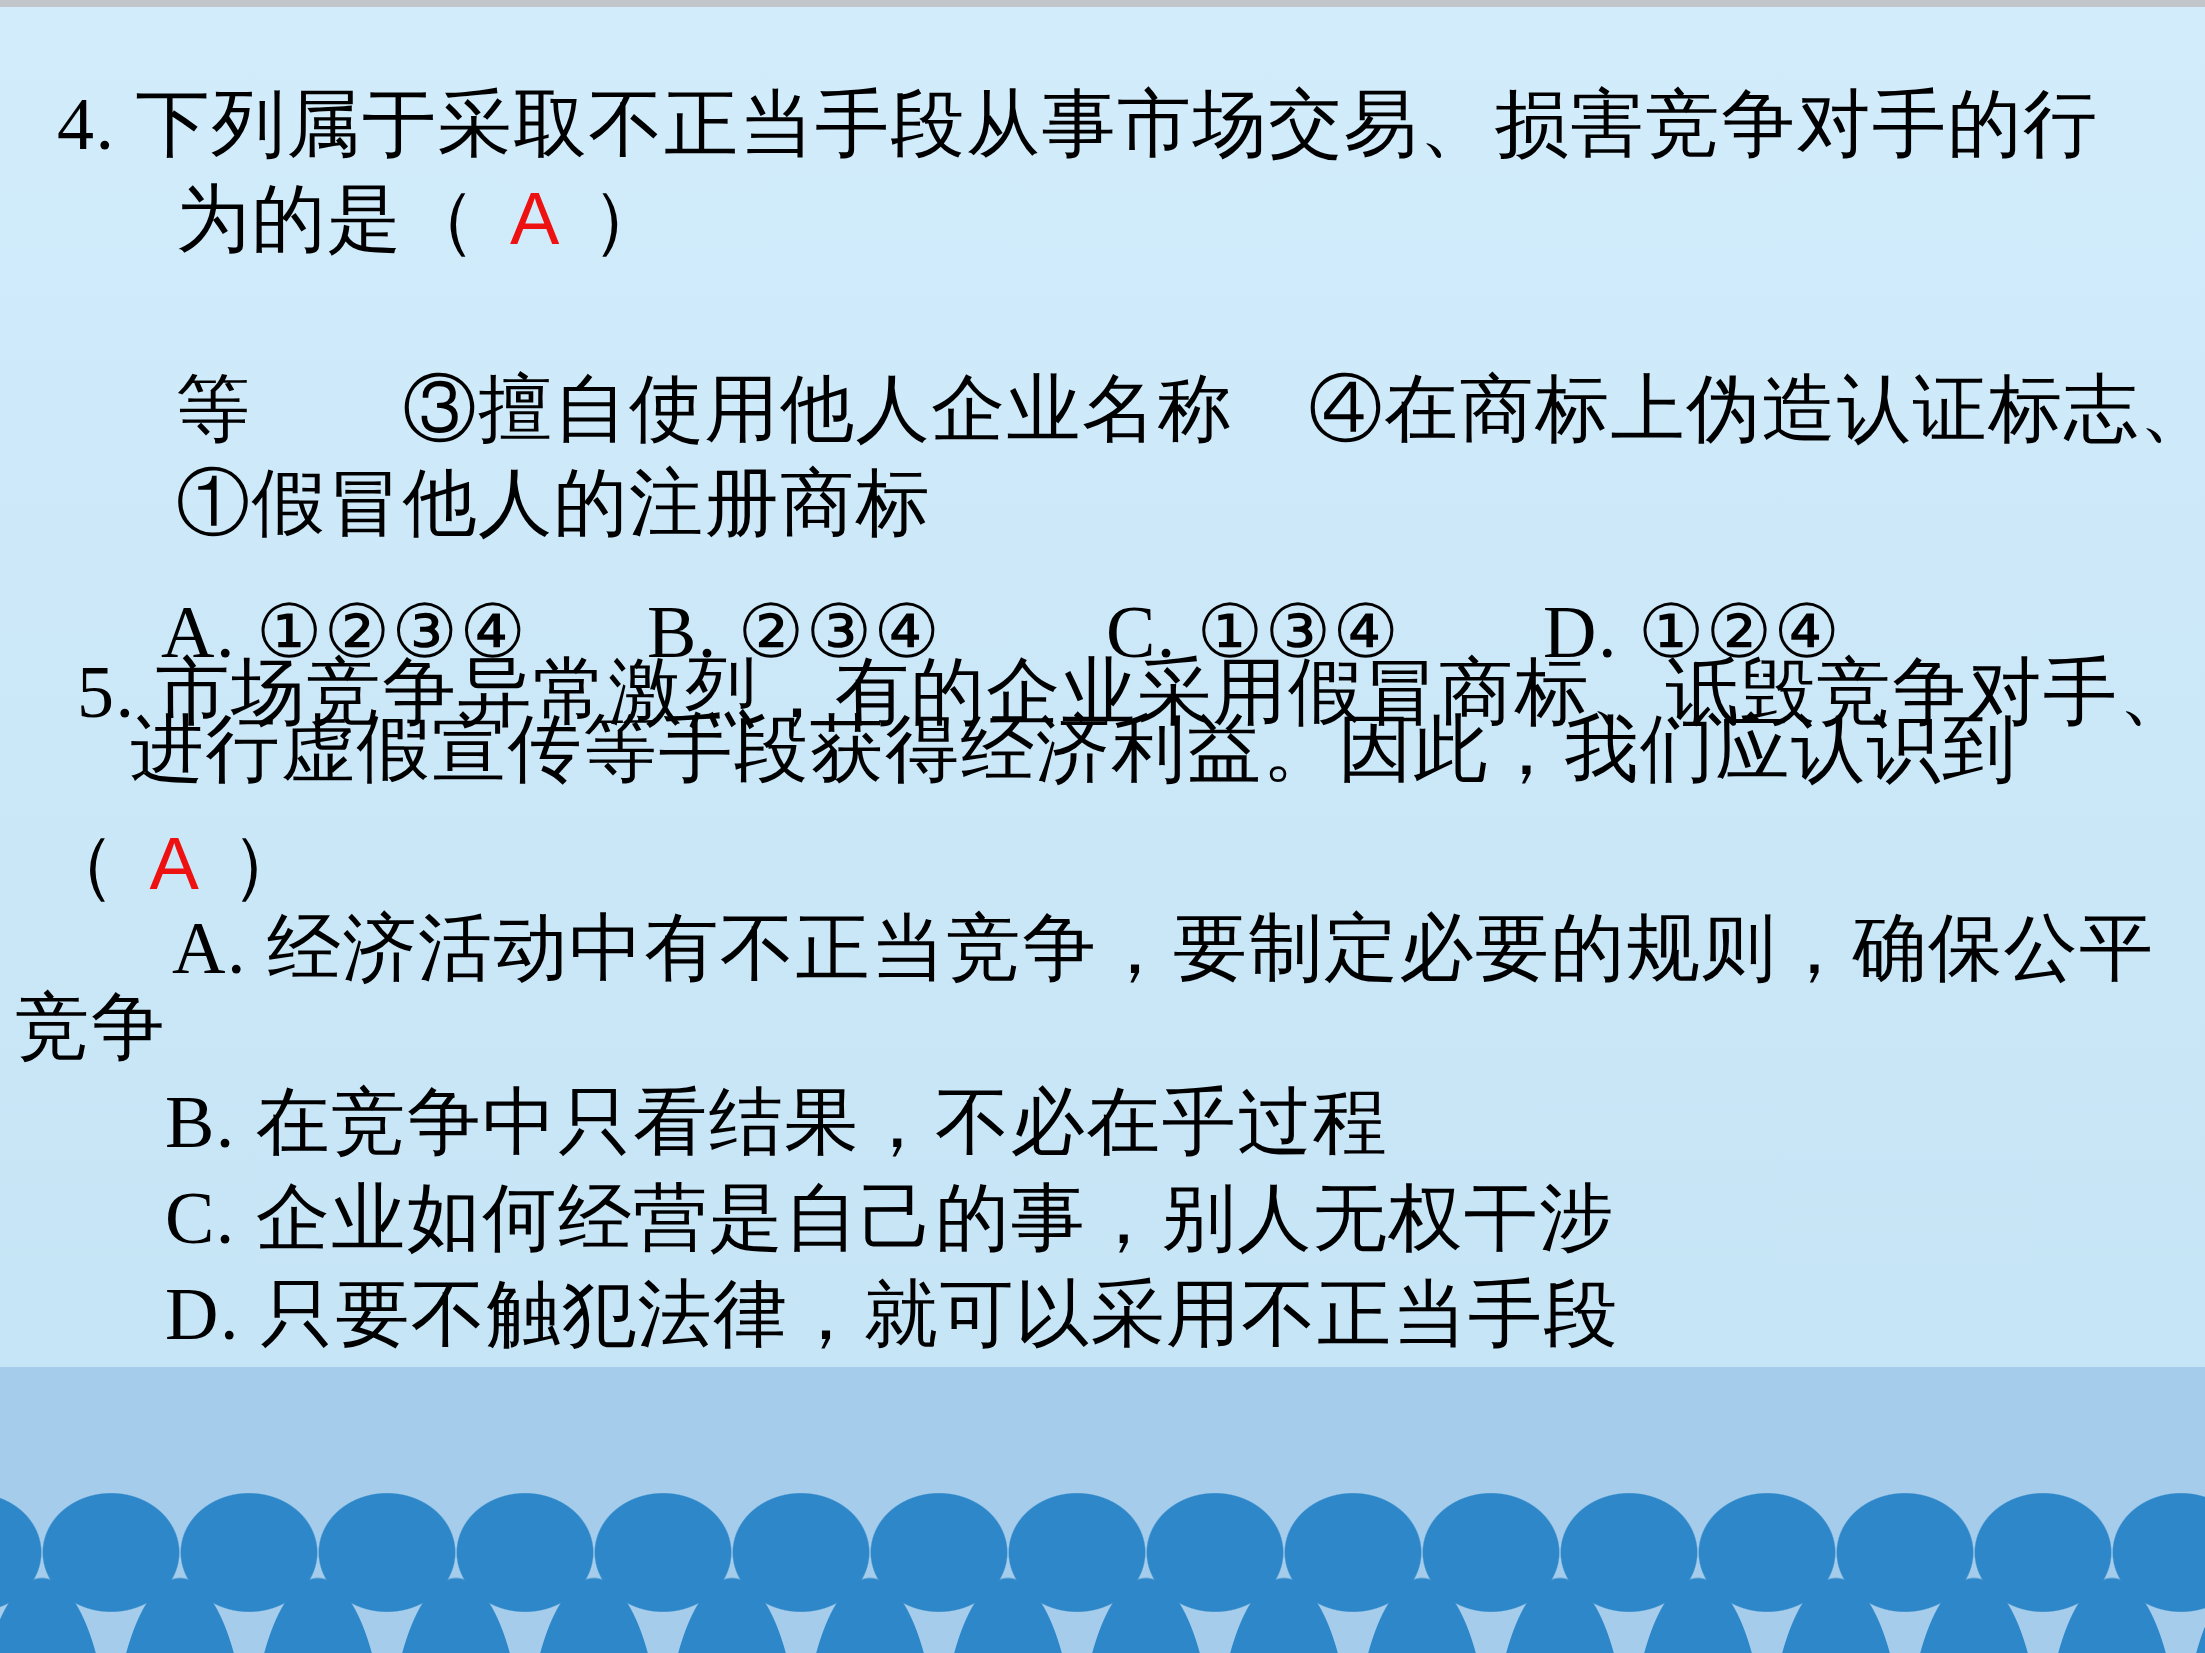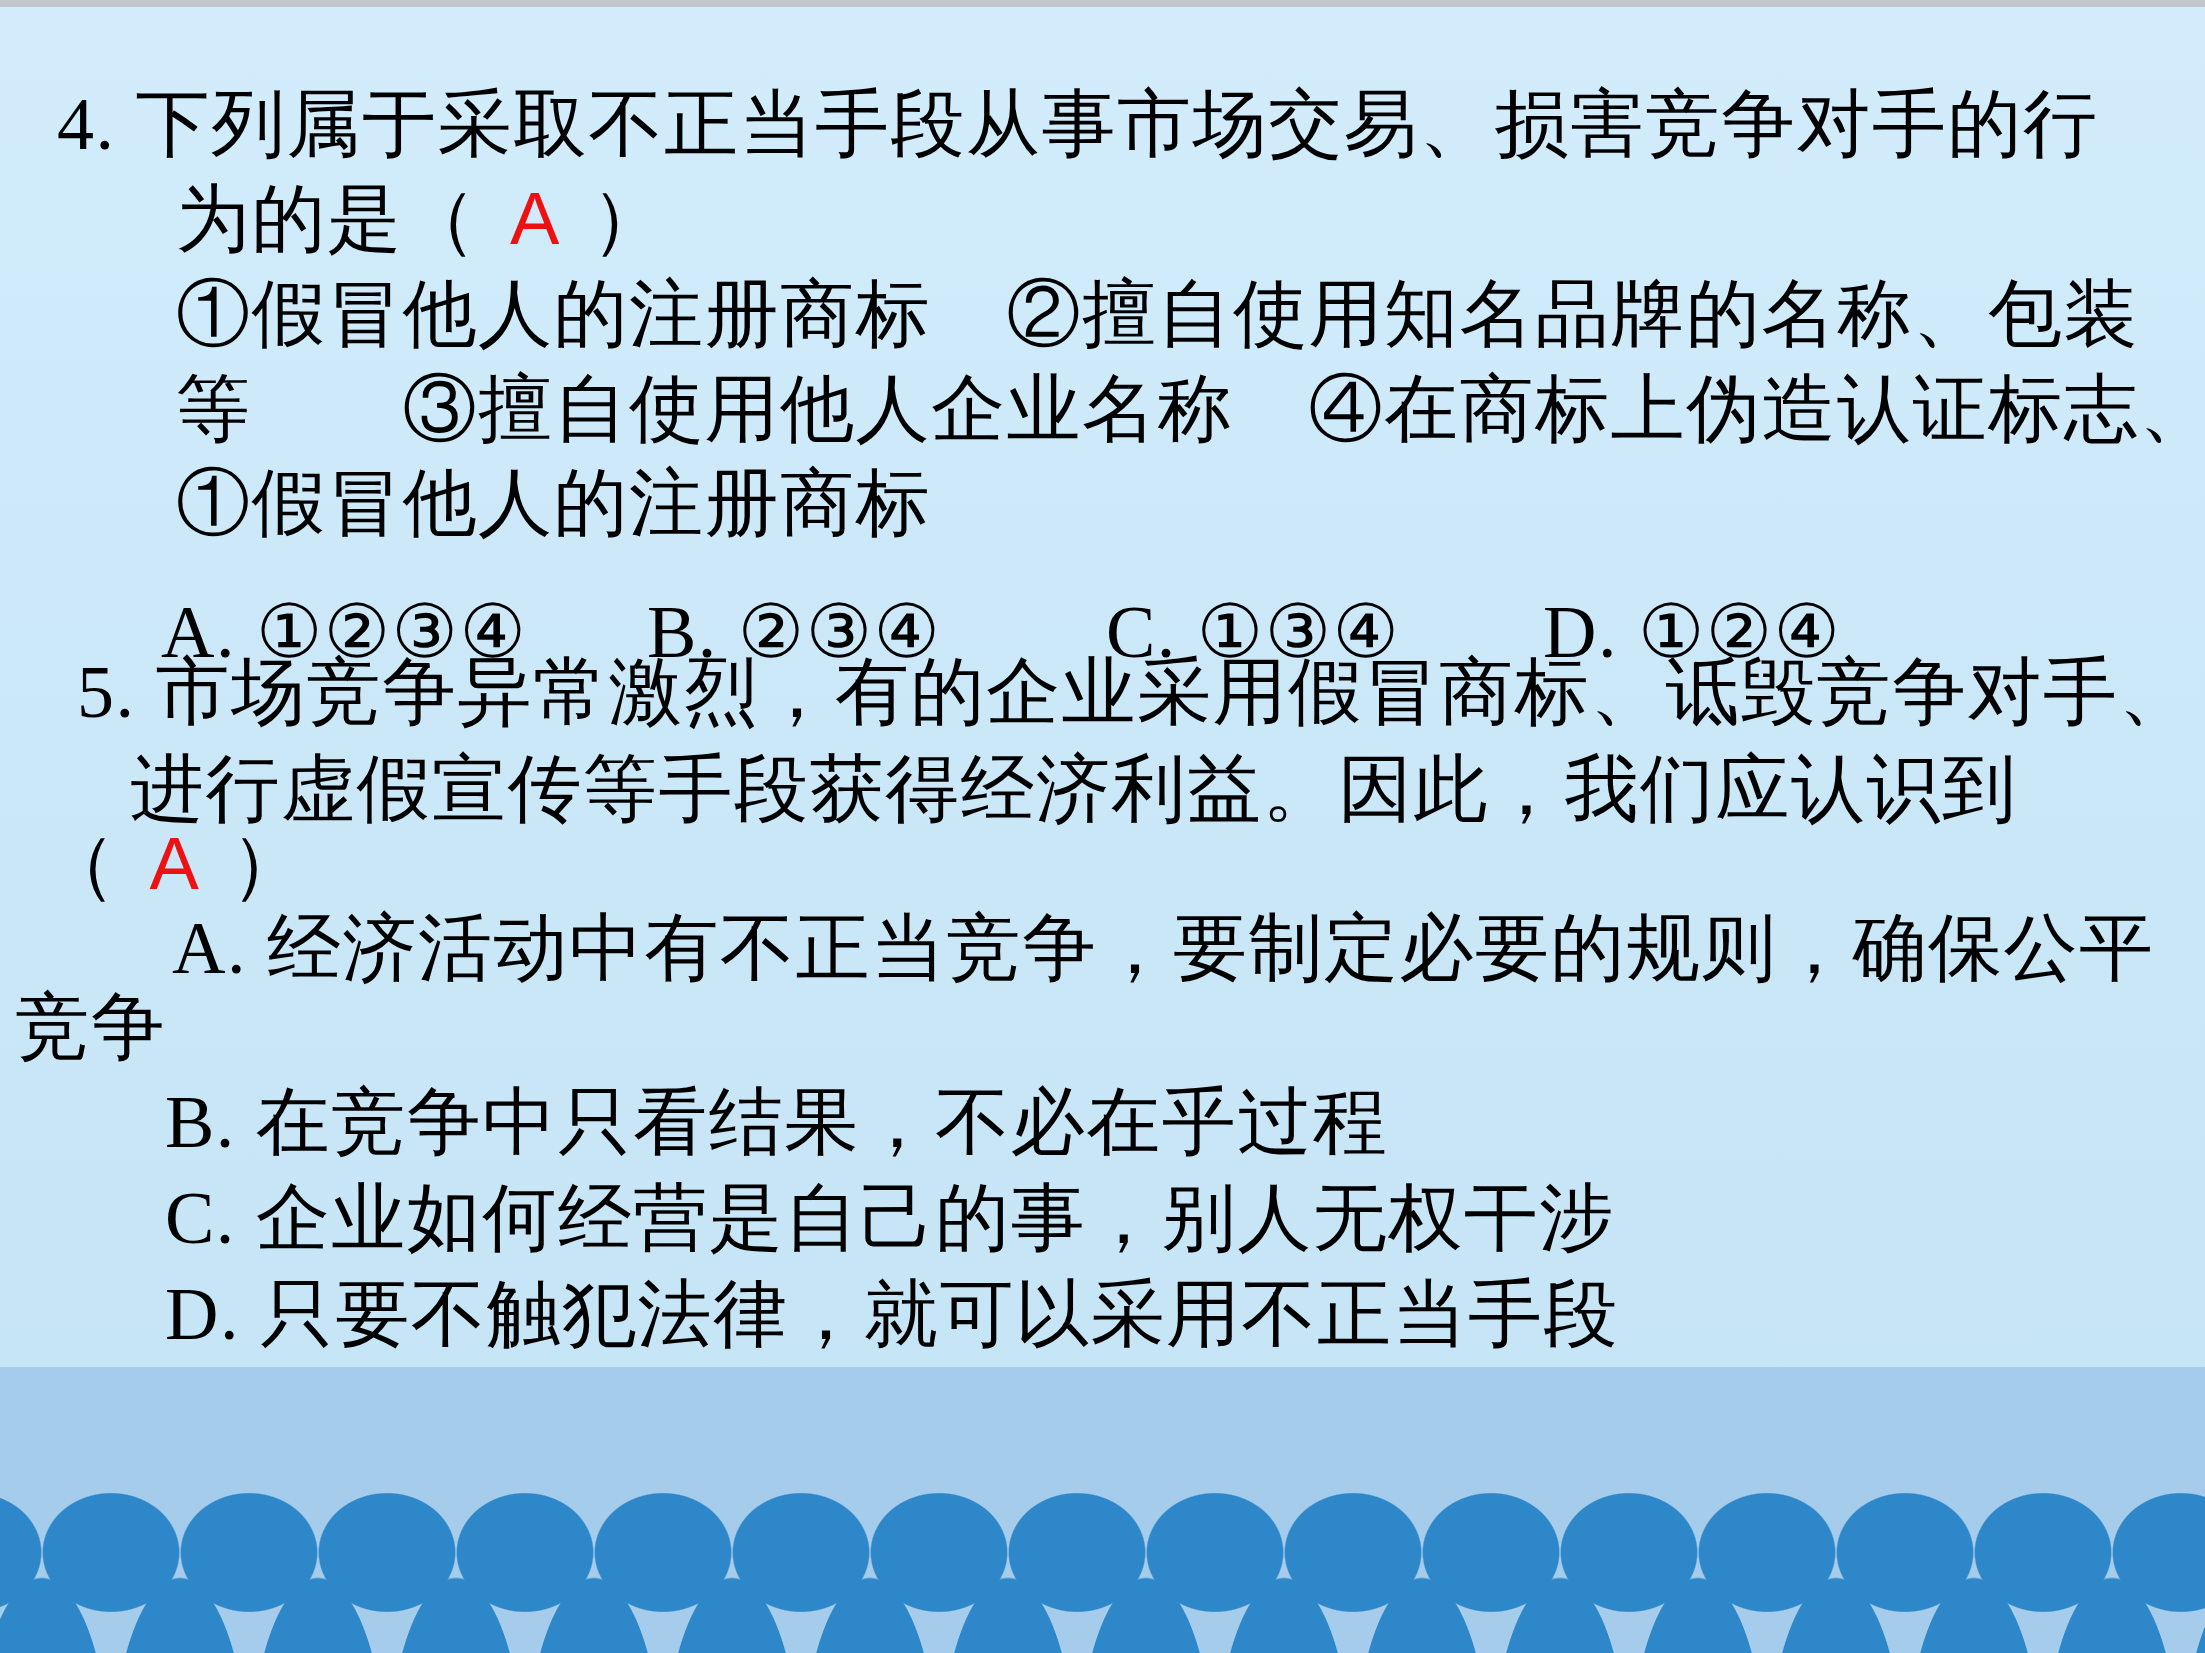--- a/index.html
+++ b/index.html
@@ -27,21 +27,21 @@
   .l4{top:368px;left:176px;}
   .l5{top:462px;left:176px;}
   .l6{top:555px;left:0;width:100%;height:84px;margin-top:36px;}
   .opt{position:absolute;top:0;}
   .opt-a{left:161px;}
   .opt-b{left:647px;}
   .opt-c{left:1106px;}
   .opt-d{left:1543px;}
   
   .l7{top:651px;left:42px;margin-left:35px;}
-  .l8{top:748px;left:130px;text-align:center;}
+  .l8{top:708px;left:130px;text-align:center;}
   .l9{top:823px;left:42px;}
   .l10{top:907px;left:172px;}
   .l11{top:986px;left:15.3px;}
   .l12{top:1081px;left:165px;}
   .l13{top:1177px;left:165px;text-align:right;}
   .l14{top:1273px;left:165px;}
   .answer{
     color:var(--answer,#ee1111);
     margin:0 32px;letter-spacing:0;
     font-family:"Liberation Sans","DejaVu Sans",sans-serif;
@@ -71,21 +71,20 @@
 
 <div class="slide">
   <div class="top-strip"></div>
 
   <div class="line l1">4. 下列属于采取不正当手段从事市场交易、损害竞争对手的行</div>
 
   <div class="line l2">
     <span>为的是（</span><span class="answer">A</span><span>）</span>
   </div>
 
-  <div class="line l3">①假冒他人的注册商标　②擅自使用知名品牌的名称、包装</div>
   <div class="line l4">等　　③擅自使用他人企业名称　④在商标上伪造认证标志、</div>
   <div class="line l5">①假冒他人的注册商标</div>
 
   <div class="line l6">
     <span class="opt opt-a">A. ①②③④</span>
     <span class="opt opt-b">B. ②③④</span>
     <span class="opt opt-c">C. ①③④</span>
     <span class="opt opt-d">D. ①②④</span>
   </div>
 

